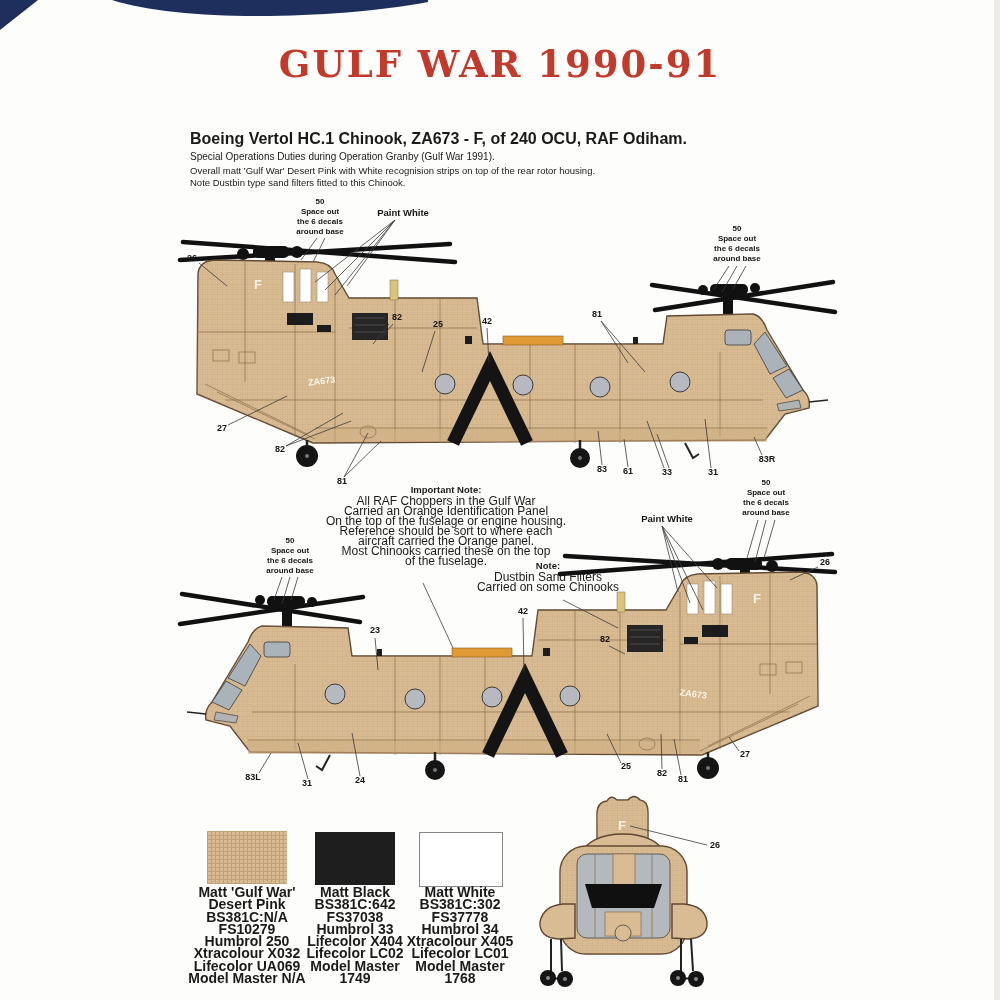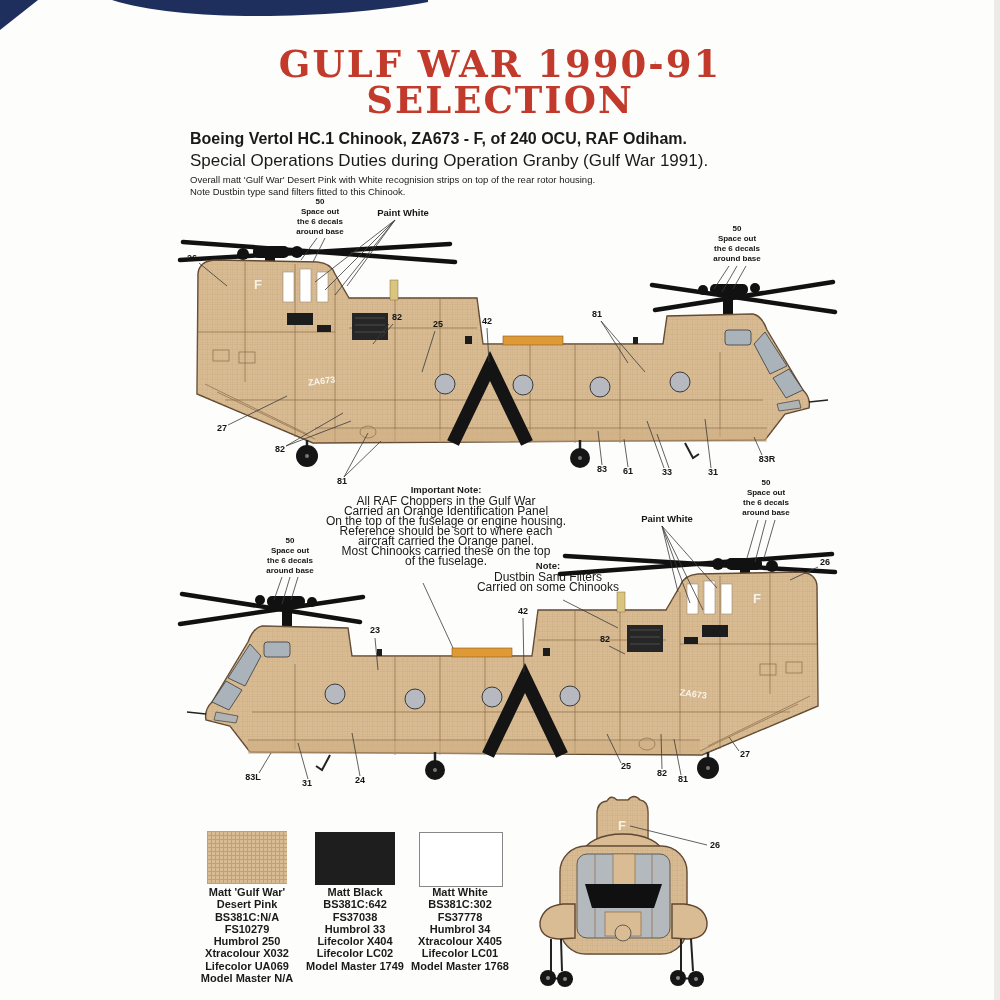--- a/index.html
+++ b/index.html
@@ -6,36 +6,36 @@
   #page{position:relative;width:1000px;height:1000px;background:#fdfdfb;overflow:hidden;
         font-family:"Liberation Sans",sans-serif;color:#1a1a1a;}
   .abs{position:absolute;}
   
   .title{left:0;right:0;text-align:center;font-family:"DejaVu Serif","Liberation Serif",serif;
          font-weight:700;font-size:37px;letter-spacing:2px;}
   #title1{top:42px;} #title2{top:78px;}
   
   #intro{left:190px;top:130px;width:620px;}
   .i1{font-size:16px;font-weight:700;margin-bottom:3px;}
-  .i2{font-size:17px;margin-bottom:3px;}
+  .i2{font-size:10px;margin-bottom:3px;}
   .i3{font-size:9.5px;margin-bottom:1px;}
   
   .noteblock{text-align:center;}
   #impnote{left:296px;top:484px;width:300px;}
   #dustnote{left:448px;top:560px;width:200px;}
   .nb-h{font-size:9.5px;font-weight:700;margin-bottom:1px;}
   .nb-l{font-size:12px;font-weight:400;line-height:10px;}
   
   .swatch{border:1px solid #9a9a96;}
   #sw1{left:207px;top:831px;width:80px;height:53px;border:none;
        background-image:repeating-linear-gradient(0deg,#c2a077 0 1px,transparent 1px 4px),
                         repeating-linear-gradient(90deg,#c2a077 0 1px,transparent 1px 4px);}
   #sw2{left:315px;top:832px;width:80px;height:53px;border:none;}
   #sw3{left:419px;top:832px;width:82px;height:53px;border:1px solid #888;}
-  .pcol{text-align:center;font-size:11px;font-weight:700;line-height:12.3px;width:124px;}
+  .pcol{text-align:center;font-size:14px;font-weight:700;line-height:12.3px;width:124px;}
   #pc1{left:185px;top:886px;} #pc2{left:293px;top:886px;} #pc3{left:398px;top:886px;}
   
   .blade{stroke:#111;stroke-width:4.5;stroke-linecap:round;}
   .hull{fill:#d9bc93;stroke:#5f4631;stroke-width:1.4;}
   .panel{stroke:#8a6a49;stroke-width:0.7;fill:none;}
   .glass{fill:#aab3ba;stroke:#3a3a3a;stroke-width:0.8;}
   .win{fill:#b6bac0;stroke:#3a3a3a;stroke-width:1;}
   .ldr{stroke:#3a3a3a;stroke-width:0.8;fill:none;}
   .co{font:bold 9px "Liberation Sans",sans-serif;fill:#151515;text-anchor:middle;}
   .cs{font:bold 8px "Liberation Sans",sans-serif;fill:#151515;text-anchor:middle;}
@@ -51,21 +51,20 @@
 <div id="page">
 
   <svg class="abs" style="left:0;top:0" width="440" height="30" viewBox="0 0 440 30">
     <polygon points="0,0 38,0 0,30" fill="#1e2f5d"></polygon>
     <path d="M112,0 C180,22 330,20 428,2 L428,0 L112,0 Z" fill="#1e2f5d"></path>
   </svg>
   <div class="abs edge" style="left:994px;top:0;width:6px;height:1000px;"></div>
   <div class="abs plusmark" style="left:652px;top:58px;">+</div>
 
   <div id="title1" class="abs title" style="color: rgb(193, 58, 43);">GULF WAR 1990-91</div>
-  <div id="title2" class="abs title" style="color: rgb(193, 58, 43);">SELECTION</div>
 
   <div id="intro" class="abs">
     <div class="i1">Boeing Vertol HC.1 Chinook, ZA673 - F, of 240 OCU, RAF Odiham.</div>
     <div class="i2">Special Operations Duties during Operation Granby (Gulf War 1991).</div>
     <div class="i3">Overall matt 'Gulf War' Desert Pink with White recognision strips on top of the rear rotor housing.</div>
     <div class="i3">Note Dustbin type sand filters fitted to this Chinook.</div>
   </div>
 
   <svg class="abs" style="left:165px;top:190px" width="680" height="300" viewBox="0 0 680 300">
     <defs>

